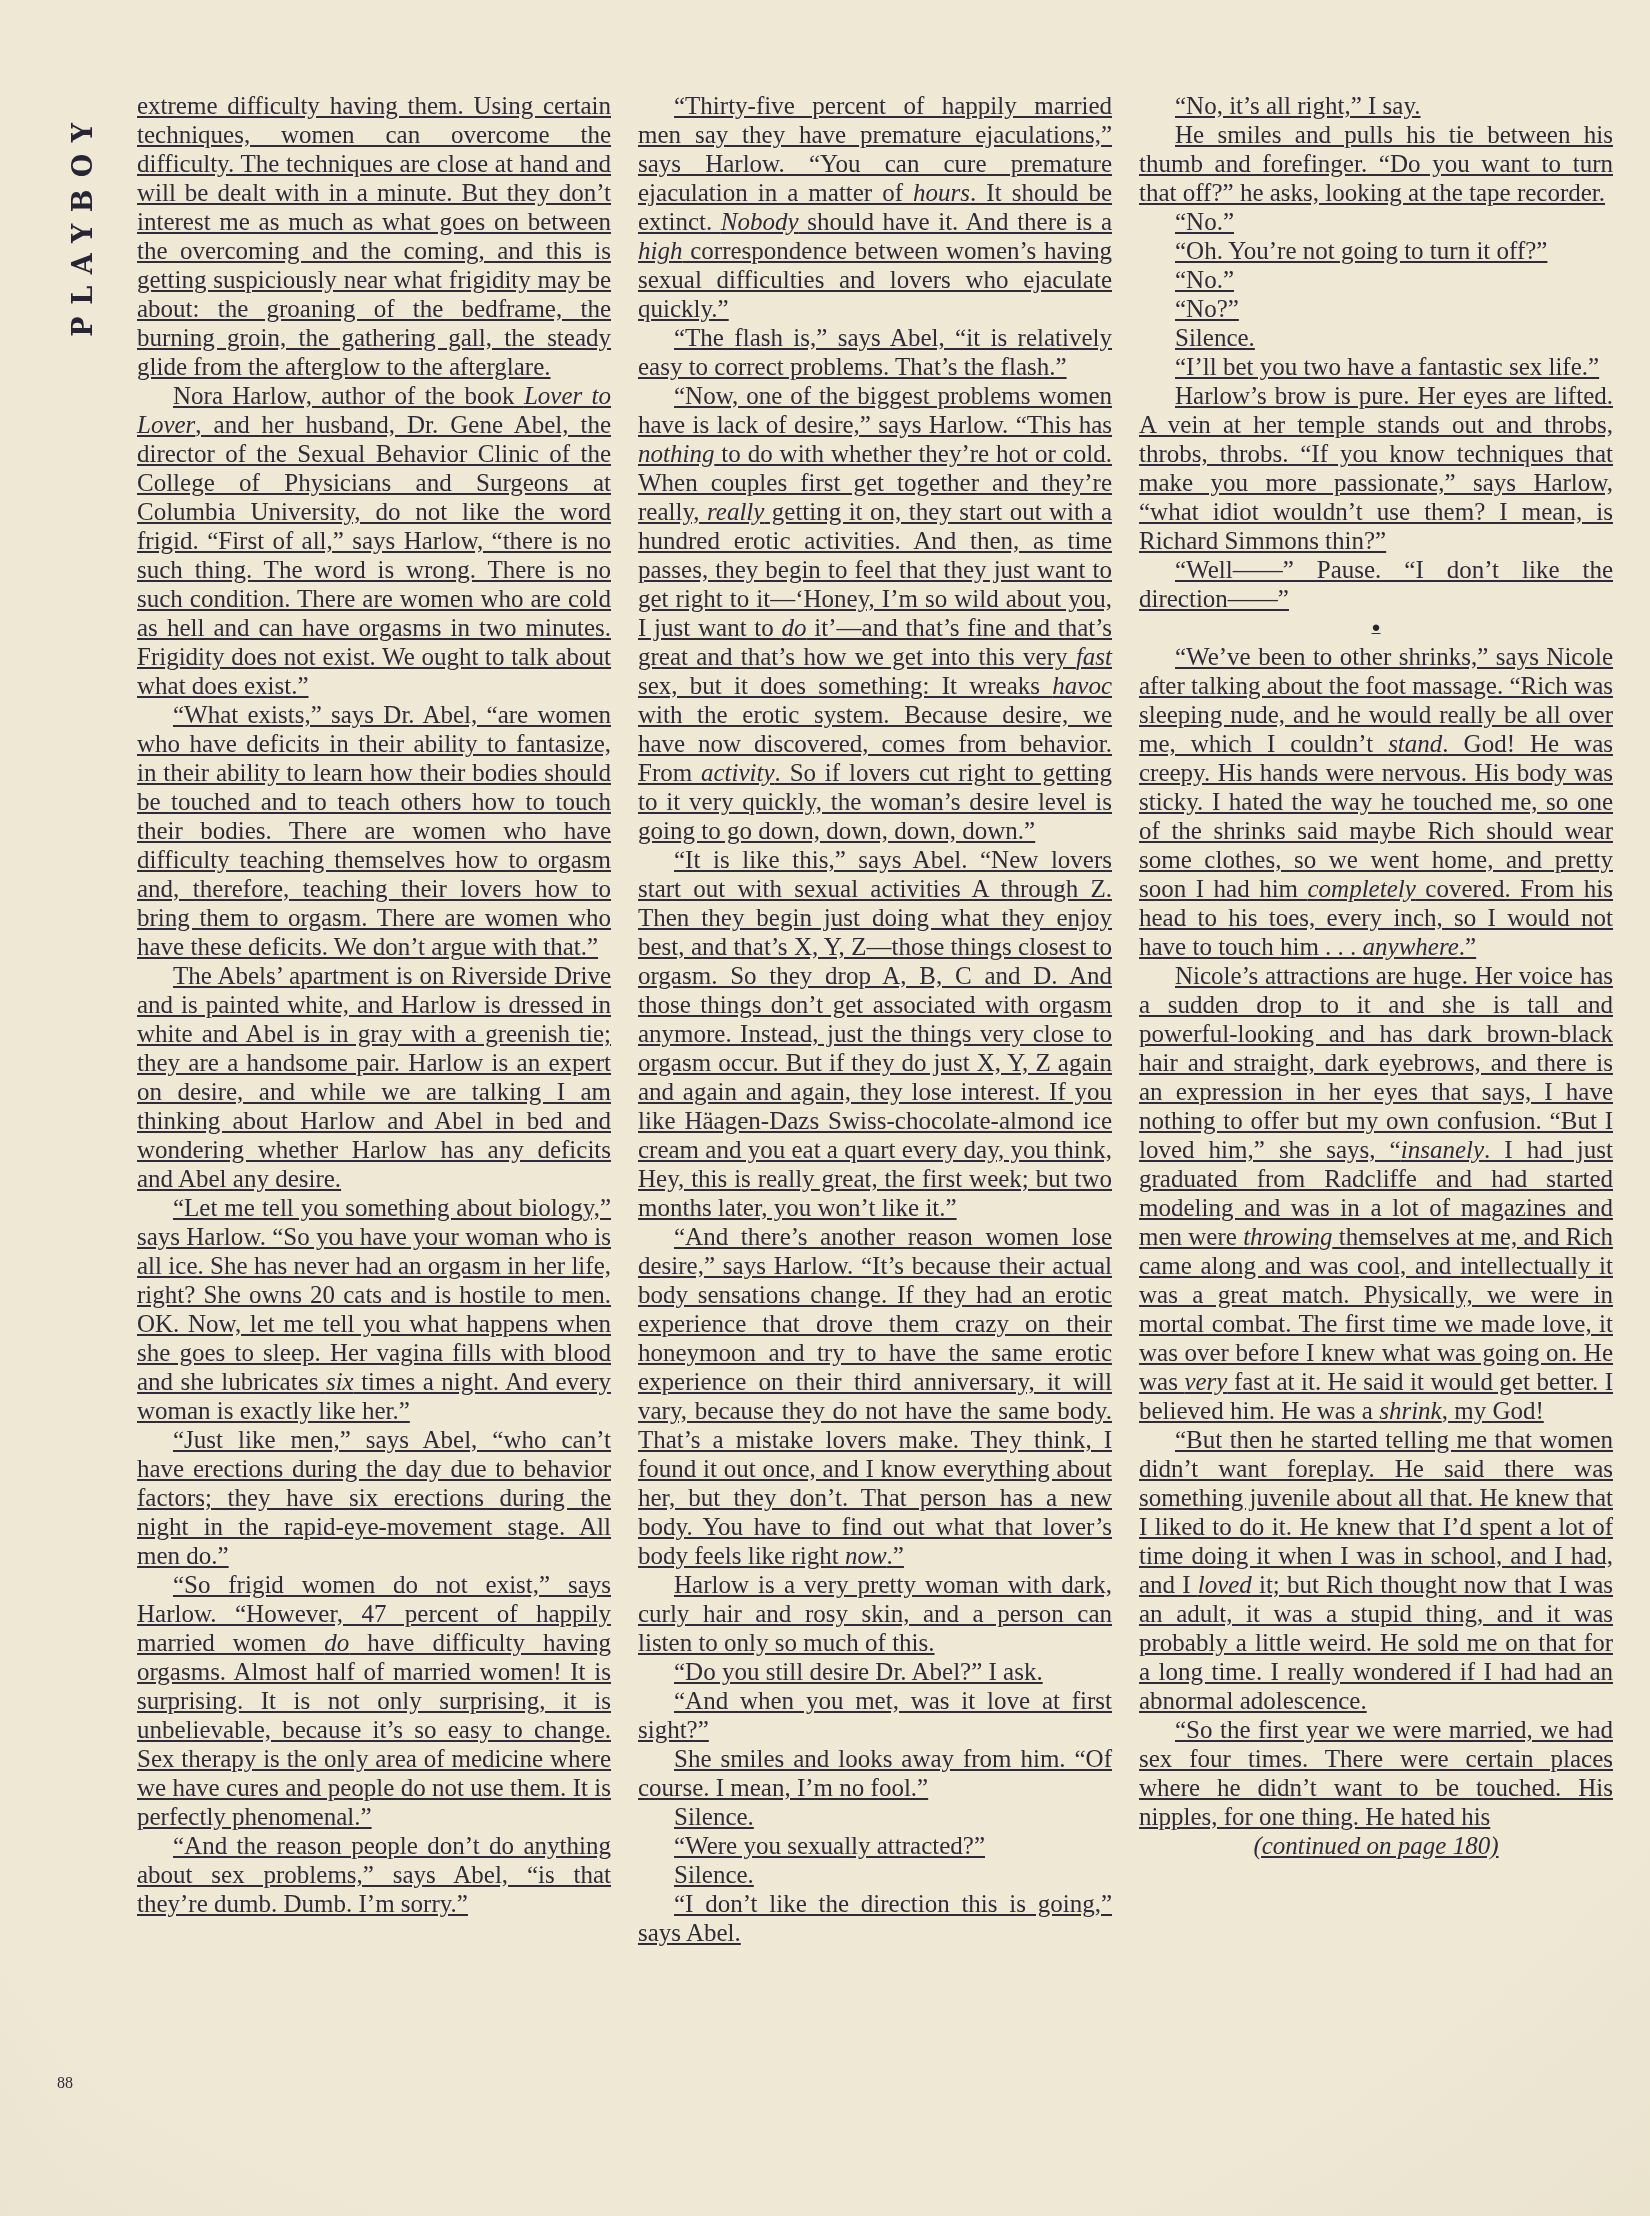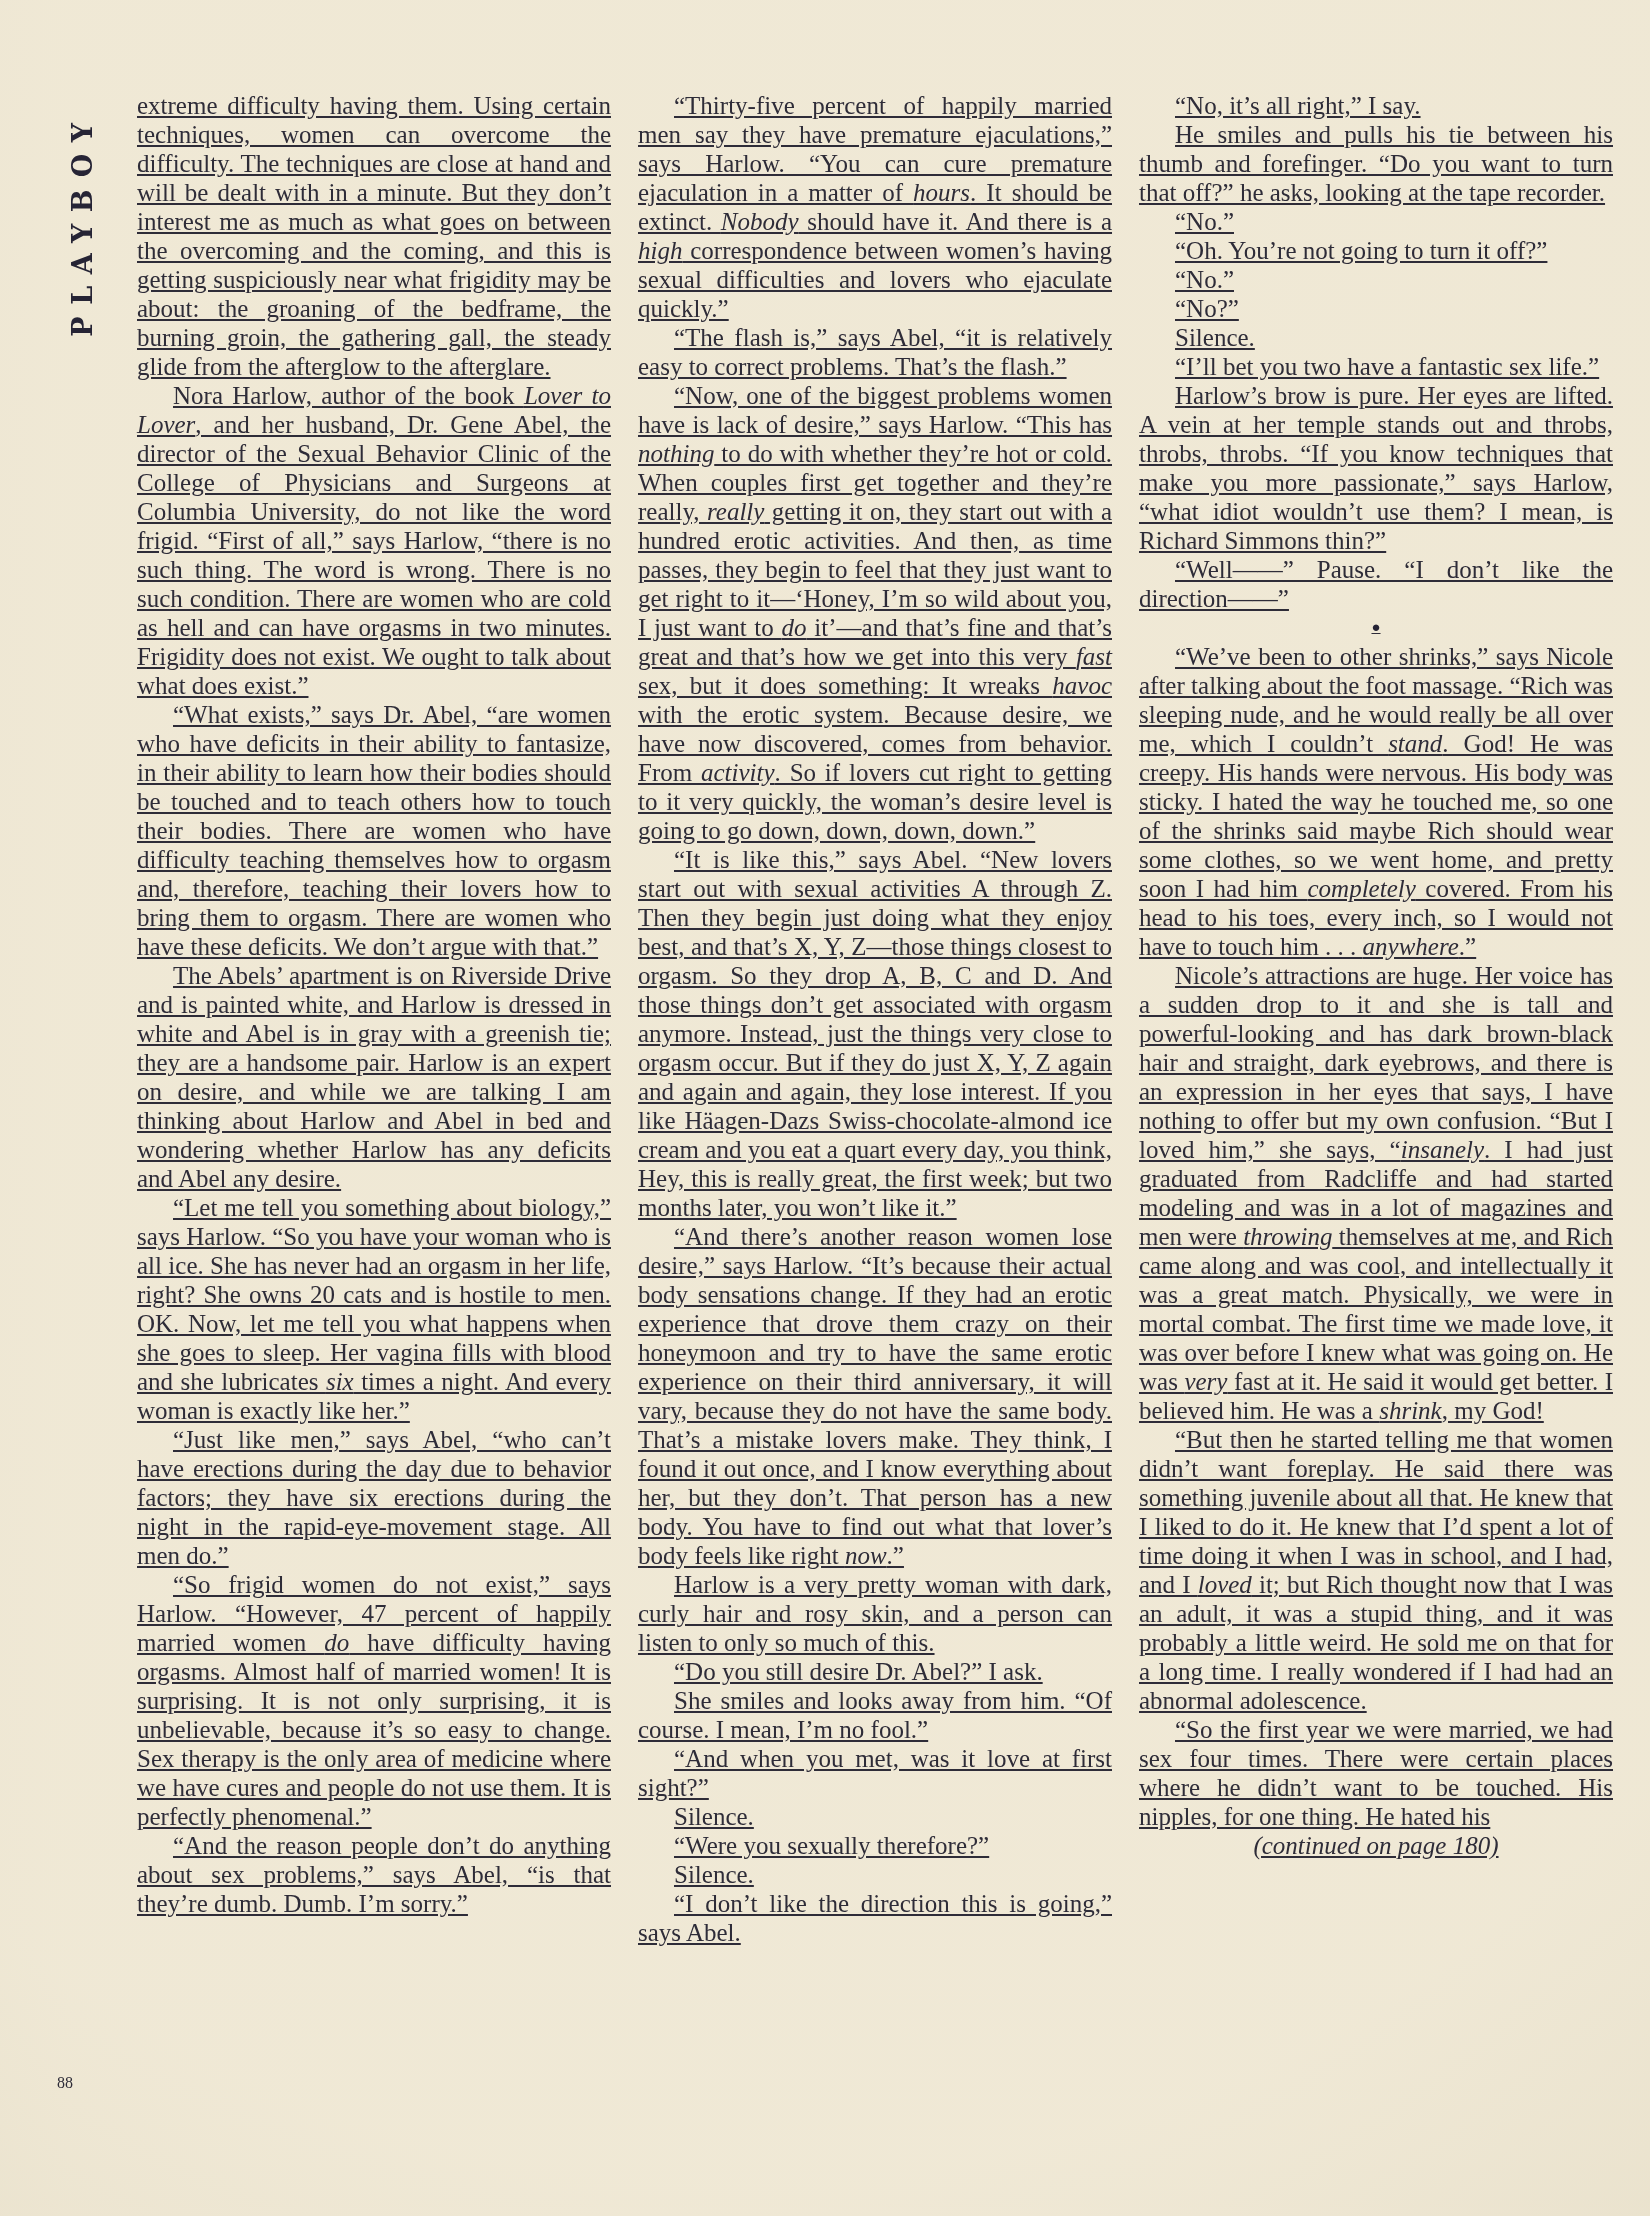--- a/index.html
+++ b/index.html
@@ -62,24 +62,24 @@
         <p><span>“And the reason people don’t do anything about sex problems,” says Abel, “is that they’re dumb. Dumb. I’m sorry.”</span></p>
       </div>
       <div class="col">
         <p><span>“Thirty-five percent of happily married men say they have premature ejaculations,” says Harlow. “You can cure premature ejaculation in a matter of </span><span class="it">hours</span><span>. It should be extinct. </span><span class="it">Nobody</span><span> should have it. And there is a </span><span class="it">high</span><span> correspondence between women’s having sexual difficulties and lovers who ejaculate quickly.”</span></p>
         <p><span>“The flash is,” says Abel, “it is relatively easy to correct problems. That’s the flash.”</span></p>
         <p><span>“Now, one of the biggest problems women have is lack of desire,” says Harlow. “This has </span><span class="it">nothing</span><span> to do with whether they’re hot or cold. When couples first get together and they’re really, </span><span class="it">really</span><span> getting it on, they start out with a hundred erotic activities. And then, as time passes, they begin to feel that they just want to get right to it—‘Honey, I’m so wild about you, I just want to </span><span class="it">do</span><span> it’—and that’s fine and that’s great and that’s how we get into this very </span><span class="it">fast</span><span> sex, but it does something: It wreaks </span><span class="it">havoc</span><span> with the erotic system. Because desire, we have now discovered, comes from behavior. From </span><span class="it">activity</span><span>. So if lovers cut right to getting to it very quickly, the woman’s desire level is going to go down, down, down, down.”</span></p>
         <p><span>“It is like this,” says Abel. “New lovers start out with sexual activities A through Z. Then they begin just doing what they enjoy best, and that’s X, Y, Z—those things closest to orgasm. So they drop A, B, C and D. And those things don’t get associated with orgasm anymore. Instead, just the things very close to orgasm occur. But if they do just X, Y, Z again and again and again, they lose interest. If you like Häagen-Dazs Swiss-chocolate-almond ice cream and you eat a quart every day, you think, Hey, this is really great, the first week; but two months later, you won’t like it.”</span></p>
         <p><span>“And there’s another reason women lose desire,” says Harlow. “It’s because their actual body sensations change. If they had an erotic experience that drove them crazy on their honeymoon and try to have the same erotic experience on their third anniversary, it will vary, because they do not have the same body. That’s a mistake lovers make. They think, I found it out once, and I know everything about her, but they don’t. That person has a new body. You have to find out what that lover’s body feels like right </span><span class="it">now</span><span>.”</span></p>
         <p><span>Harlow is a very pretty woman with dark, curly hair and rosy skin, and a person can listen to only so much of this.</span></p>
         <p><span>“Do you still desire Dr. Abel?” I ask.</span></p>
+        <p><span>“And when you met, was it love at first sight?”</span></p>
         <p><span>She smiles and looks away from him. “Of course. I mean, I’m no fool.”</span></p>
-        <p><span>“And when you met, was it love at first sight?”</span></p>
         <p><span>Silence.</span></p>
-        <p><span>“Were you sexually therefore?”</span></p>
+        <p><span>“Were you sexually attracted?”</span></p>
         <p><span>Silence.</span></p>
         <p><span>“I don’t like the direction this is going,” says Abel.</span></p>
       </div>
       <div class="col">
         <p><span>“No, it’s all right,” I say.</span></p>
         <p><span>He smiles and pulls his tie between his thumb and forefinger. “Do you want to turn that off?” he asks, looking at the tape recorder.</span></p>
         <p><span>“No.”</span></p>
         <p><span>“Oh. You’re not going to turn it off?”</span></p>
         <p><span>“No.”</span></p>
         <p><span>“No?”</span></p>

